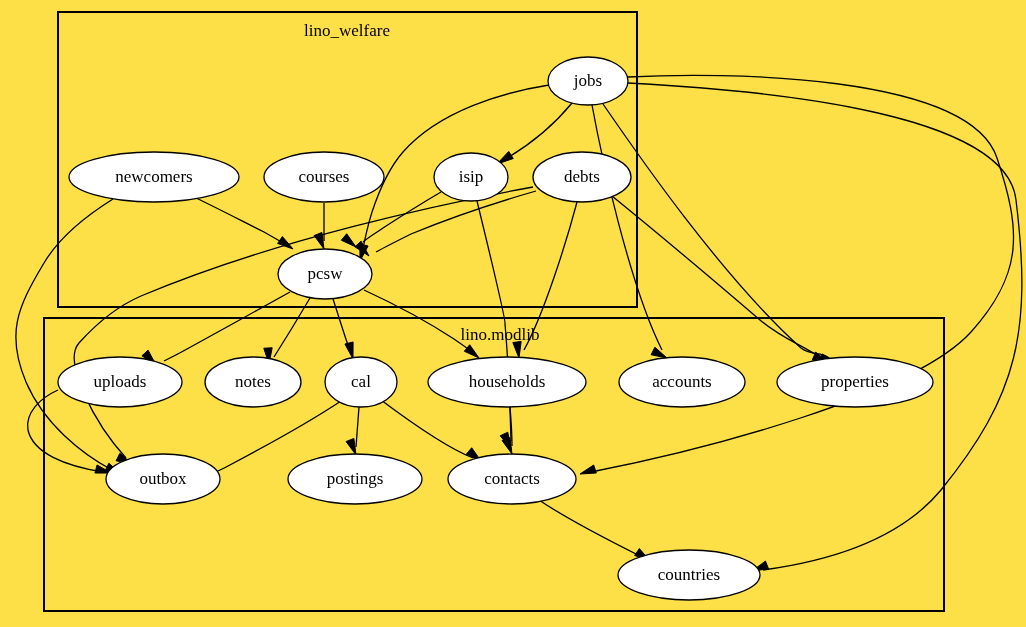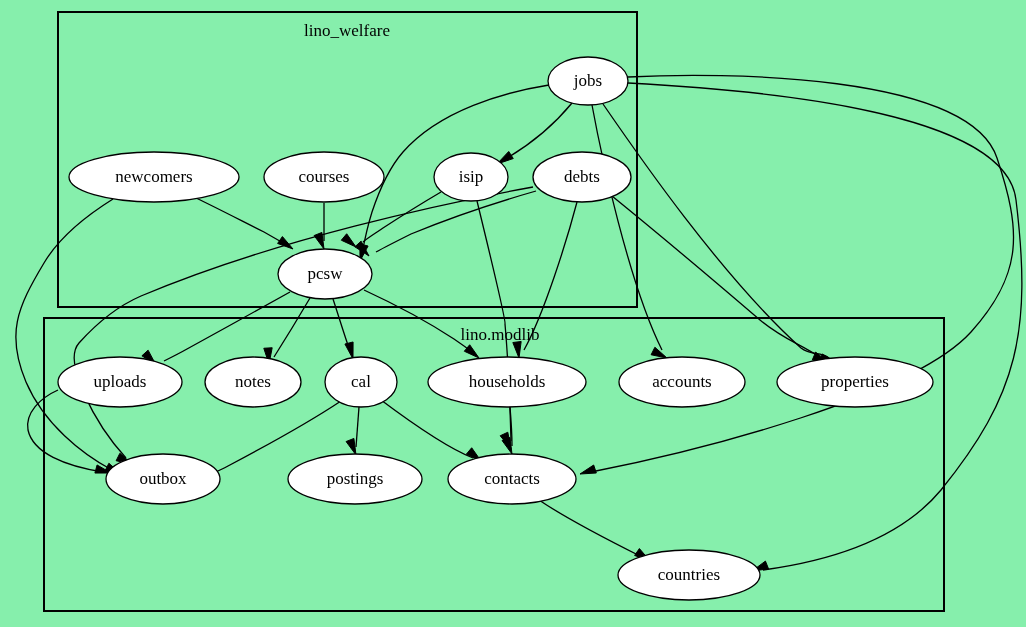--- a/index.html
+++ b/index.html
@@ -4,21 +4,21 @@
 <style>
   html, body {
     margin: 0;
     padding: 0;
     background: #ffffff;
   }
   #canvas {
     position: relative;
     width: 1026px;
     height: 627px;
-    background: #86efac;
+    background: #fde047;
     font-family: "Liberation Serif", "DejaVu Serif", serif;
   }
   svg { display: block; }
   .cluster-rect {
     fill: none;
     stroke: #000000;
     stroke-width: 2;
   }
   .cluster-label {
     font-family: "Liberation Serif", "DejaVu Serif", serif;

